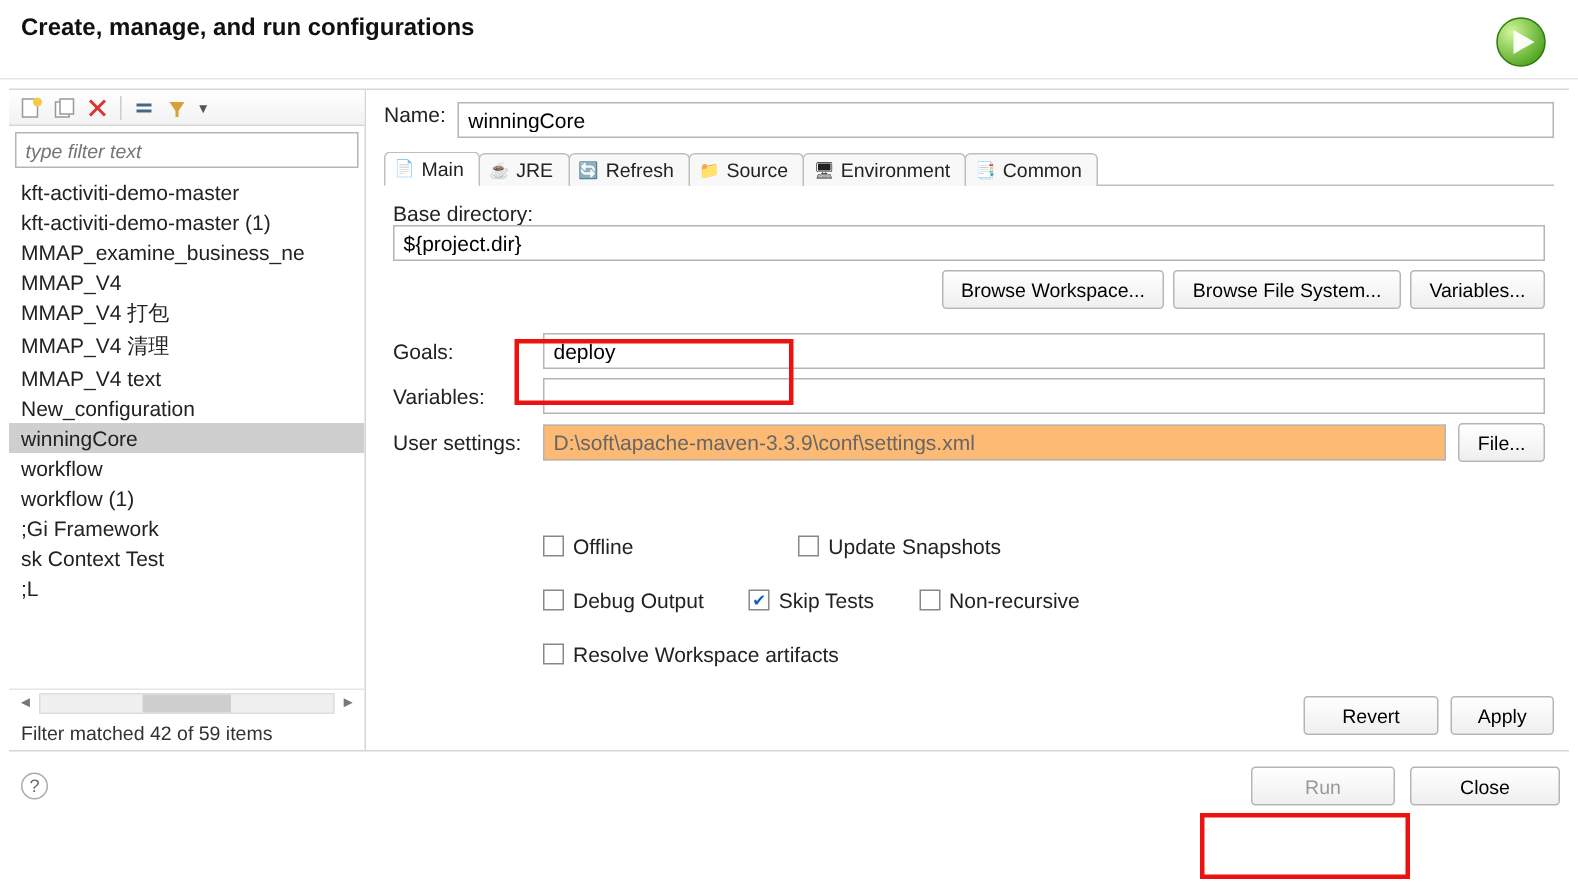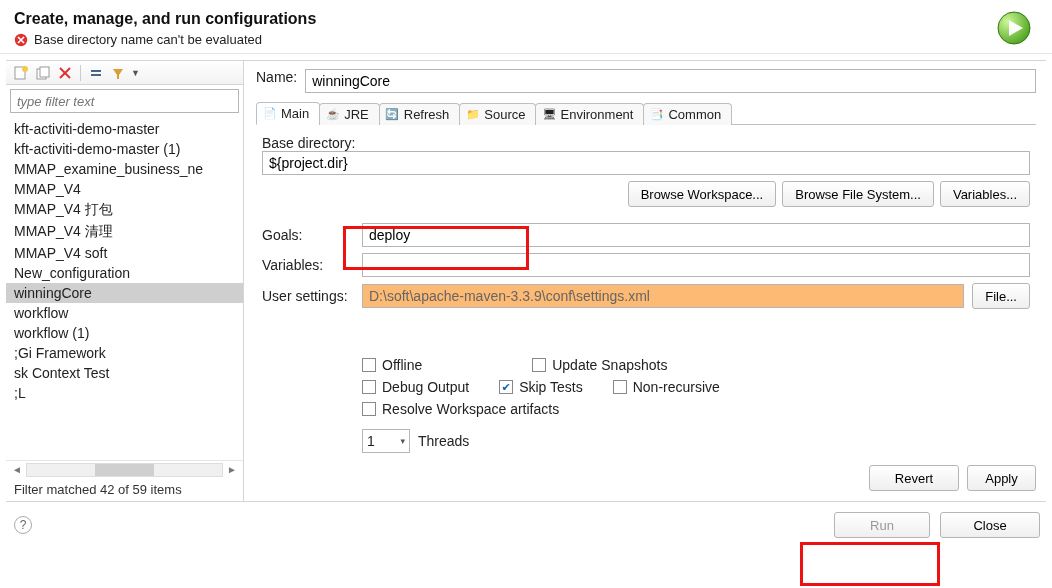--- a/index.html
+++ b/index.html
@@ -207,21 +207,21 @@
     background: linear-gradient(#fff,#efefef);
     border: 1px solid #b5b5b5;
     border-radius: 3px;
     cursor: pointer;
   }
   .btn:disabled { color: #999; cursor: default; }
   .checkbox-group {
     margin-left: 100px;
     display: flex;
     flex-direction: column;
-    gap: 6px;
+    gap: 20px;
     margin-top: 48px;
   }
   .check-row { display: flex; gap: 30px; align-items: center; }
   .ck {
     display: inline-flex;
     align-items: center;
     gap: 6px;
     font-size: 14px;
     cursor: pointer;
   }
@@ -293,30 +293,20 @@
     pointer-events: none;
   }
   .root { position: relative; }
 </style>
 </head>
 <body class="root">
 
 <div class="header">
   <div class="header-text">
     <h1>Create, manage, and run configurations</h1>
-    <div class="error-line">
-      <span class="error-icon">
-        <svg viewBox="0 0 14 14" width="14" height="14">
-            <circle cx="7" cy="7" r="6.2" fill="#d33"></circle>
-            <line x1="4" y1="4" x2="10" y2="10" stroke="#fff" stroke-width="1.6"></line>
-            <line x1="10" y1="4" x2="4" y2="10" stroke="#fff" stroke-width="1.6"></line>
-          </svg>
-      </span>
-      <span>Base directory name can't be evaluated</span>
-    </div>
   </div>
   <span class="run-icon-big">
     <svg viewBox="0 0 36 36" width="36" height="36">
       <defs>
         <radialGradient id="g1" cx="0.3" cy="0.3" r="0.8">
           <stop offset="0" stop-color="#cff79a"></stop>
             <stop offset="1" stop-color="#4aa01a"></stop>
         </radialGradient>
       </defs>
       <circle cx="18" cy="18" r="16" fill="url(#g1)" stroke="#2f7a0f" stroke-width="1"></circle>
@@ -361,21 +351,21 @@
       <span style="font-size:9px;color:#555;">▼</span>
     </div>
     <input class="filter-input" placeholder="type filter text" style="">
     <div class="tree" id="tree">
         <div class="tree-item">kft-activiti-demo-master</div>
         <div class="tree-item">kft-activiti-demo-master (1)</div>
         <div class="tree-item">MMAP_examine_business_ne</div>
         <div class="tree-item">MMAP_V4</div>
         <div class="tree-item">MMAP_V4 打包</div>
         <div class="tree-item">MMAP_V4 清理</div>
-        <div class="tree-item">MMAP_V4 soft</div>
+        <div class="tree-item">MMAP_V4 text</div>
         <div class="tree-item">New_configuration</div>
         <div class="tree-item selected">winningCore</div>
         <div class="tree-item">workflow</div>
         <div class="tree-item">workflow (1)</div>
         <div class="tree-item">;Gi Framework</div>
         <div class="tree-item">sk Context Test</div>
         <div class="tree-item">;L</div>
       </div>
     <div class="hscroll">
       <span style="font-size:10px;color:#777;">◄</span>

